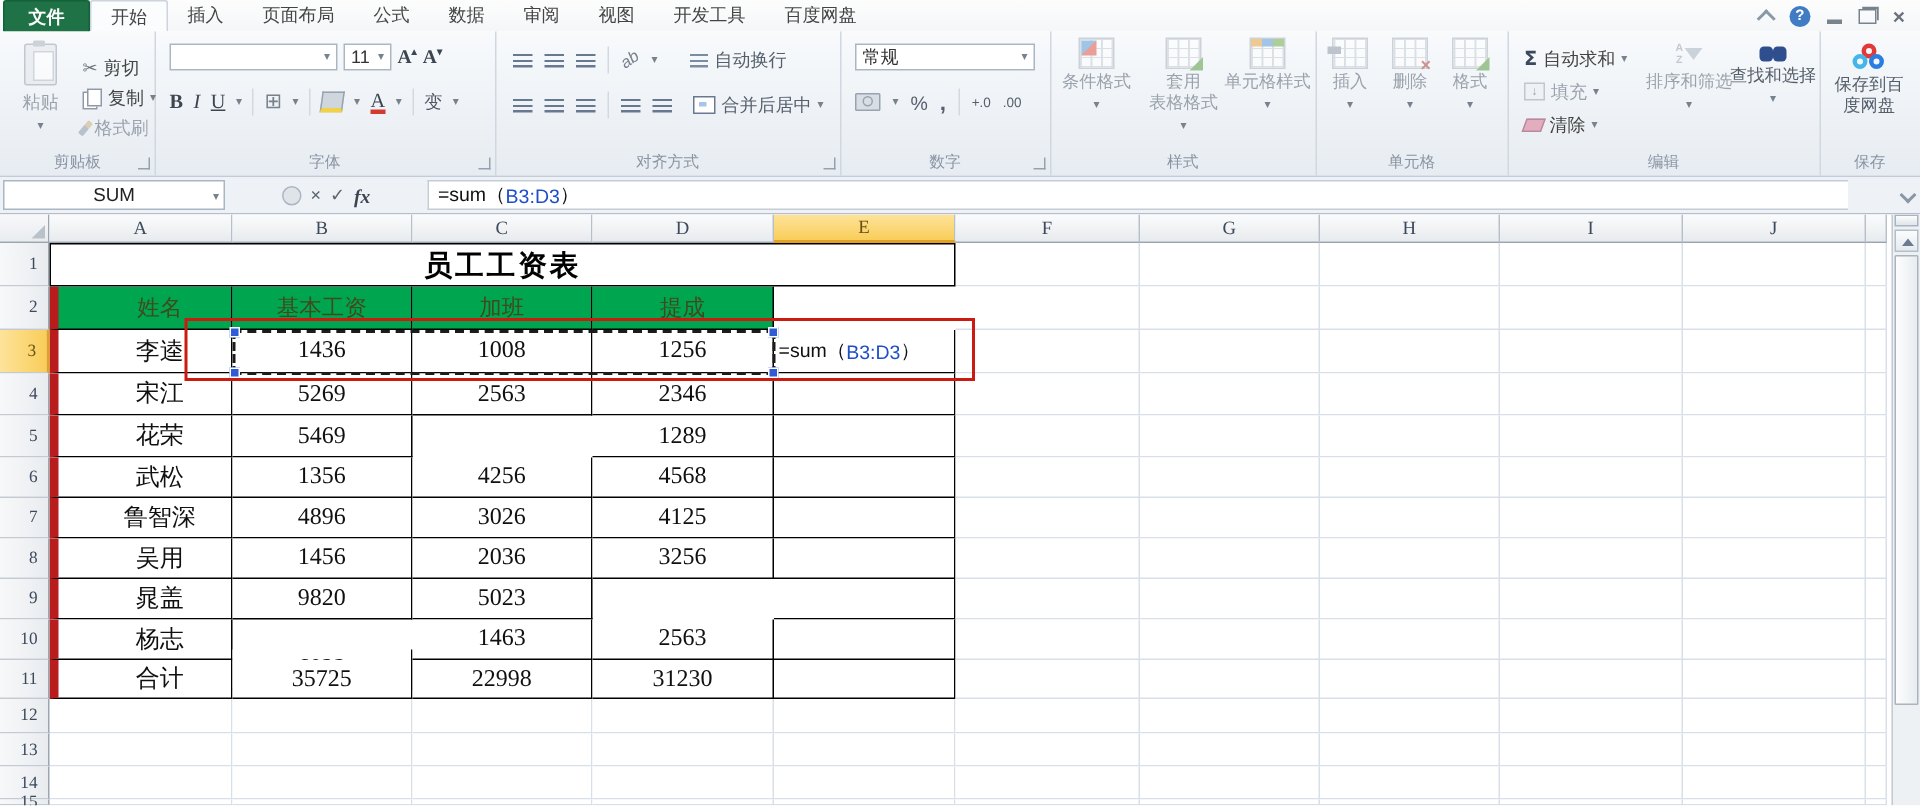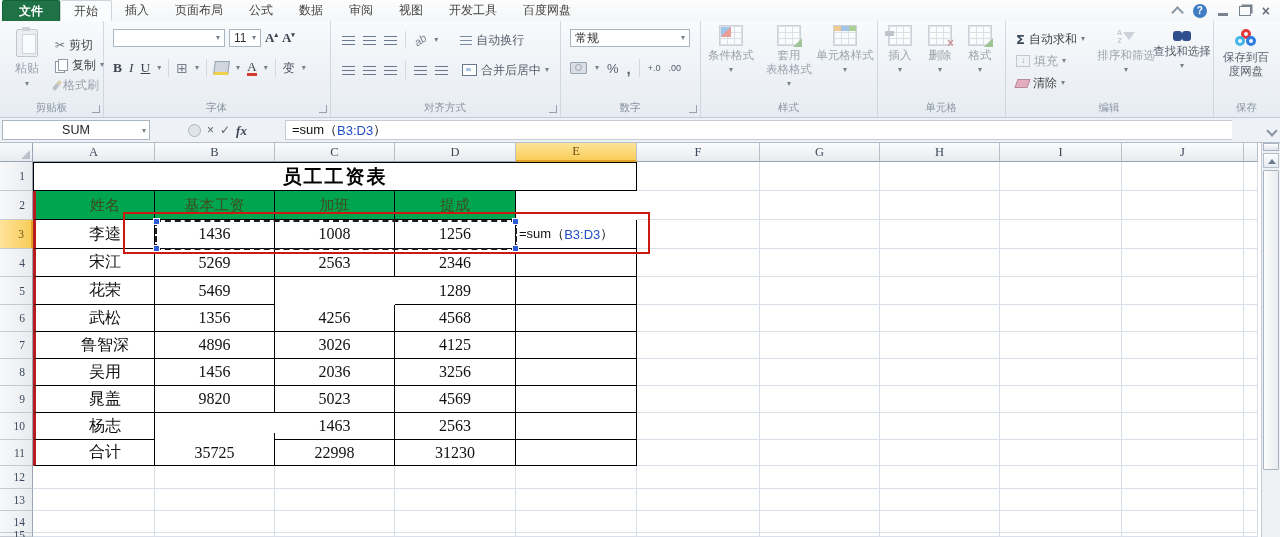--- a/index.html
+++ b/index.html
@@ -142,21 +142,21 @@
   .ch.sel{background:linear-gradient(#fde39a,#f9cd5a);border-bottom:2px solid #e0a126;color:#6b5212;}
   .rh{position:absolute;left:0;width:33px;box-sizing:border-box;display:flex;align-items:center;justify-content:flex-end;
     padding-right:7px;background:linear-gradient(90deg,#f7f8fa,#e9ecef);border-right:1px solid #9aa5b1;
     border-bottom:1px solid #c3cad2;font-family:"Liberation Serif",serif;font-size:11.5px;color:#3c4a5c;z-index:1;}
   .rh.sel{background:linear-gradient(90deg,#fde39a,#f9cd5a);border-right:2px solid #e0a126;color:#6b5212;}
   .cell{position:absolute;box-sizing:border-box;border-right:1px solid #d9dfe8;border-bottom:1px solid #d9dfe8;
     display:flex;align-items:center;justify-content:center;font-family:"Liberation Serif","DejaVu Serif",serif;
     font-size:16px;color:#101010;background:#fff;}
   .cell.th{background:var(--green);border-right:1px solid #000;border-bottom:1px solid #000;color:#3f4a1d;font-size:15px;}
   .cell.td{border-right:1px solid #000;border-bottom:1px solid #000;}
-  .cell.lb{border-left:3px solid #b91c1c;padding-left:20px;}
+  .cell.lb{border-left:6px solid #b91c1c;padding-left:20px;}
   .cell.fml{justify-content:flex-start;padding-left:3px;font-family:"Liberation Sans",sans-serif;font-size:13px;}
   .title-cell{position:absolute;left:33px;top:19px;width:604px;height:29px;box-sizing:border-box;z-index:2;
     border:1px solid #000;background:#fff;display:flex;align-items:center;justify-content:center;
     font-family:"Liberation Serif","DejaVu Serif",serif;font-size:19px;font-weight:bold;letter-spacing:2px;color:#000;}
   .ants{position:absolute;left:155px;top:77px;width:362px;height:30px;box-sizing:border-box;
     border:2px dashed #1c1c1c;z-index:5;pointer-events:none;}
   .ants i{position:absolute;width:5px;height:5px;background:#2f5bd7;border:1px solid #fff;}
   .ants .h1{left:-4px;top:-4px;} .ants .h2{left:-4px;bottom:-4px;}
   .ants .h3{right:-4px;top:-4px;} .ants .h4{right:-4px;bottom:-4px;}
   .redbox{position:absolute;left:123px;top:69px;width:527px;height:42px;box-sizing:border-box;
@@ -532,21 +532,20 @@
       <div class="cell td" style="left: 516px; top: 216px; width: 121px; height: 27px;"></div>
       <div class="cell" style="left: 637px; top: 216px; width: 123px; height: 27px;"></div>
       <div class="cell" style="left: 760px; top: 216px; width: 120px; height: 27px;"></div>
       <div class="cell" style="left: 880px; top: 216px; width: 120px; height: 27px;"></div>
       <div class="cell" style="left: 1000px; top: 216px; width: 122px; height: 27px;"></div>
       <div class="cell" style="left: 1122px; top: 216px; width: 122px; height: 27px;"></div>
       <div class="cell" style="left: 1244px; top: 216px; width: 14px; height: 27px;"></div>
       <div class="cell td lb" style="left: 33px; top: 243px; width: 122px; height: 27px;">晁盖</div>
       <div class="cell td" style="left: 155px; top: 243px; width: 120px; height: 27px;">9820</div>
       <div class="cell td" style="left: 275px; top: 243px; width: 120px; height: 27px;">5023</div>
-      <div class="cell td" style="left: 395px; top: 243px; width: 121px; height: 27px;">4569</div>
       <div class="cell td" style="left: 516px; top: 243px; width: 121px; height: 27px;"></div>
       <div class="cell" style="left: 637px; top: 243px; width: 123px; height: 27px;"></div>
       <div class="cell" style="left: 760px; top: 243px; width: 120px; height: 27px;"></div>
       <div class="cell" style="left: 880px; top: 243px; width: 120px; height: 27px;"></div>
       <div class="cell" style="left: 1000px; top: 243px; width: 122px; height: 27px;"></div>
       <div class="cell" style="left: 1122px; top: 243px; width: 122px; height: 27px;"></div>
       <div class="cell" style="left: 1244px; top: 243px; width: 14px; height: 27px;"></div>
       <div class="cell td lb" style="left: 33px; top: 270px; width: 122px; height: 27px;">杨志</div>
       <div class="cell td" style="left: 155px; top: 270px; width: 120px; height: 27px; margin-top: 20px;">6023</div>
       <div class="cell td" style="left: 275px; top: 270px; width: 120px; height: 27px;">1463</div>

